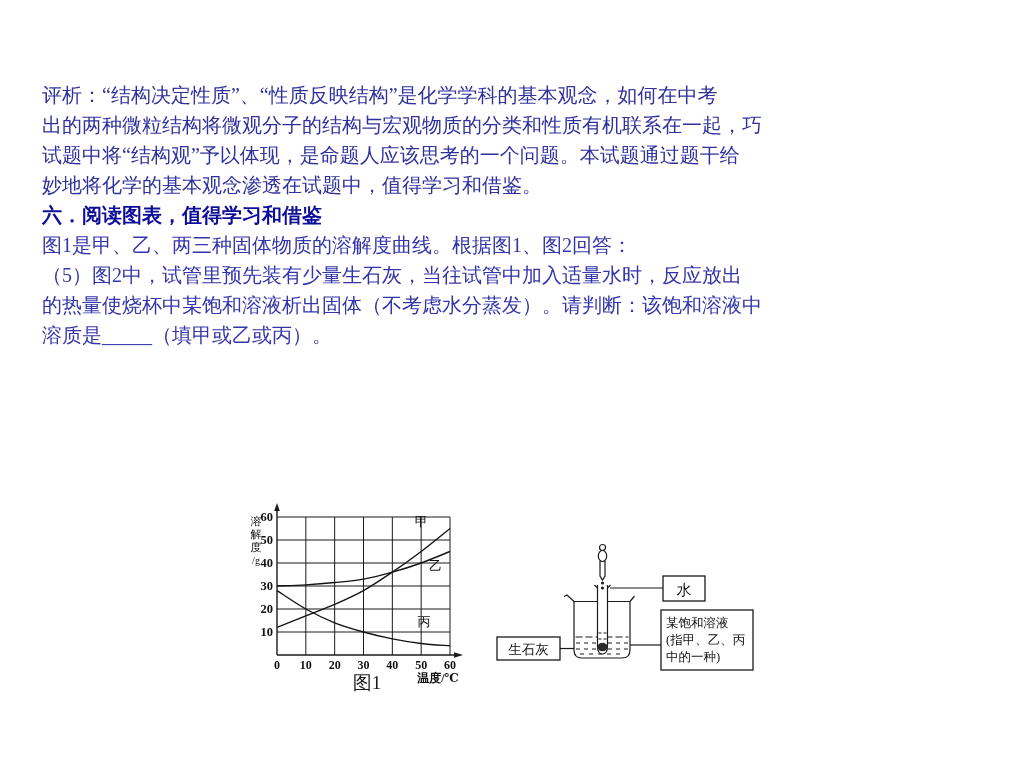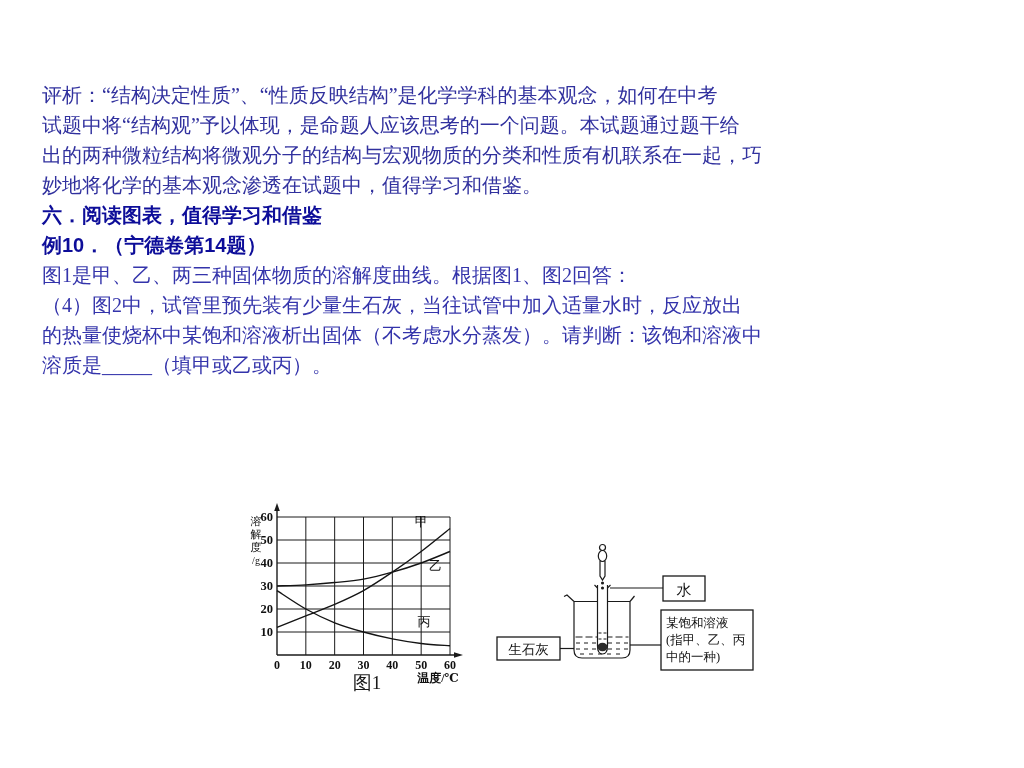--- a/index.html
+++ b/index.html
@@ -17,27 +17,26 @@
                font-family:"Liberation Serif","DejaVu Serif",serif;}
   #fig1-caption{left:22px;top:172px;width:200px;}
   #fig2-caption{left:0px;top:137px;width:250px;}
   svg text{font-family:"Liberation Serif","DejaVu Serif",serif;fill:#111;}
 </style>
 </head>
 <body>
 
 <div class="textblock">
   <p class="analysis">评析：“结构决定性质”、“性质反映结构”是化学学科的基本观念，如何在中考</p>
+  <p class="analysis">出的两种微粒结构将微观分子的结构与宏观物质的分类和性质有机联系在一起，巧</p>
   <p class="analysis">试题中将“结构观”予以体现，是命题人应该思考的一个问题。本试题通过题干给</p>
-  <p class="analysis">出的两种微粒结构将微观分子的结构与宏观物质的分类和性质有机联系在一起，巧</p>
   <p class="analysis">妙地将化学的基本观念渗透在试题中，值得学习和借鉴。</p>
   <p class="heading">六．阅读图表，值得学习和借鉴</p>
-  <p class="heading">例10．（宁德卷第14题）</p>
   <p class="bodytext">图1是甲、乙、两三种固体物质的溶解度曲线。根据图1、图2回答：</p>
-  <p class="bodytext">（4）图2中，试管里预先装有少量生石灰，当往试管中加入适量水时，反应放出</p>
+  <p class="bodytext">（5）图2中，试管里预先装有少量生石灰，当往试管中加入适量水时，反应放出</p>
   <p class="bodytext">的热量使烧杯中某饱和溶液析出固体（不考虑水分蒸发）。请判断：该饱和溶液中</p>
   <p class="bodytext">溶质是_____（填甲或乙或丙）。</p>
 </div>
 
 <div id="fig1" class="figure">
   <svg id="fig1-svg" width="230" height="200" viewBox="0 0 230 200">
       <line x1="60.83333333333333" y1="19" x2="60.83333333333333" y2="157" stroke="#1a1a1a" stroke-width="1"></line>
       <line x1="89.66666666666666" y1="19" x2="89.66666666666666" y2="157" stroke="#1a1a1a" stroke-width="1"></line>
       <line x1="118.5" y1="19" x2="118.5" y2="157" stroke="#1a1a1a" stroke-width="1"></line>
       <line x1="147.33333333333331" y1="19" x2="147.33333333333331" y2="157" stroke="#1a1a1a" stroke-width="1"></line>

